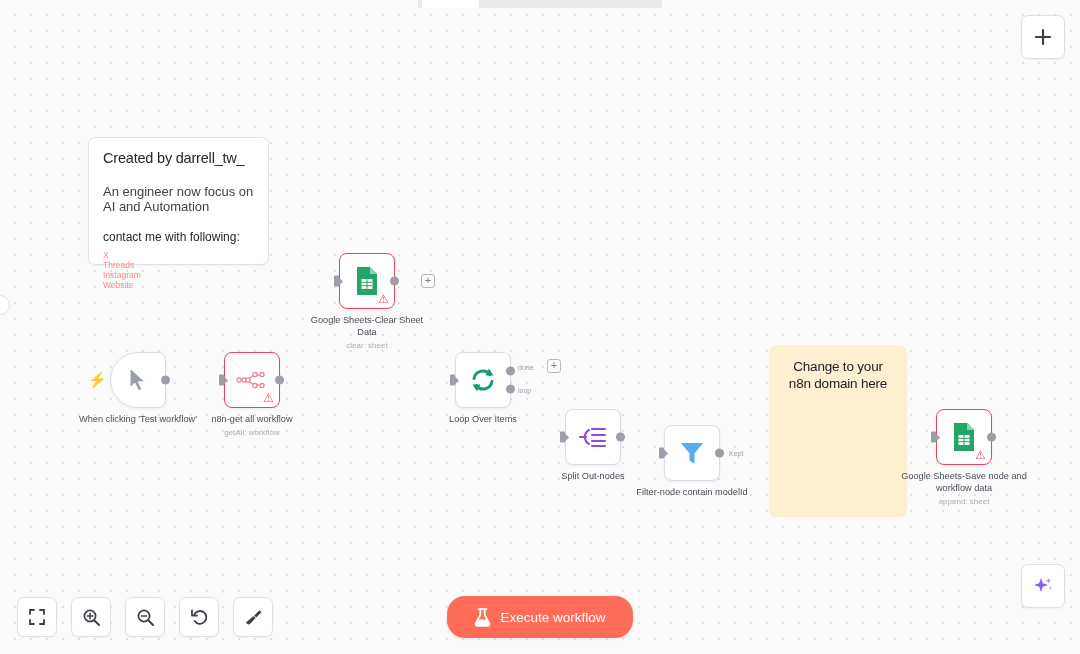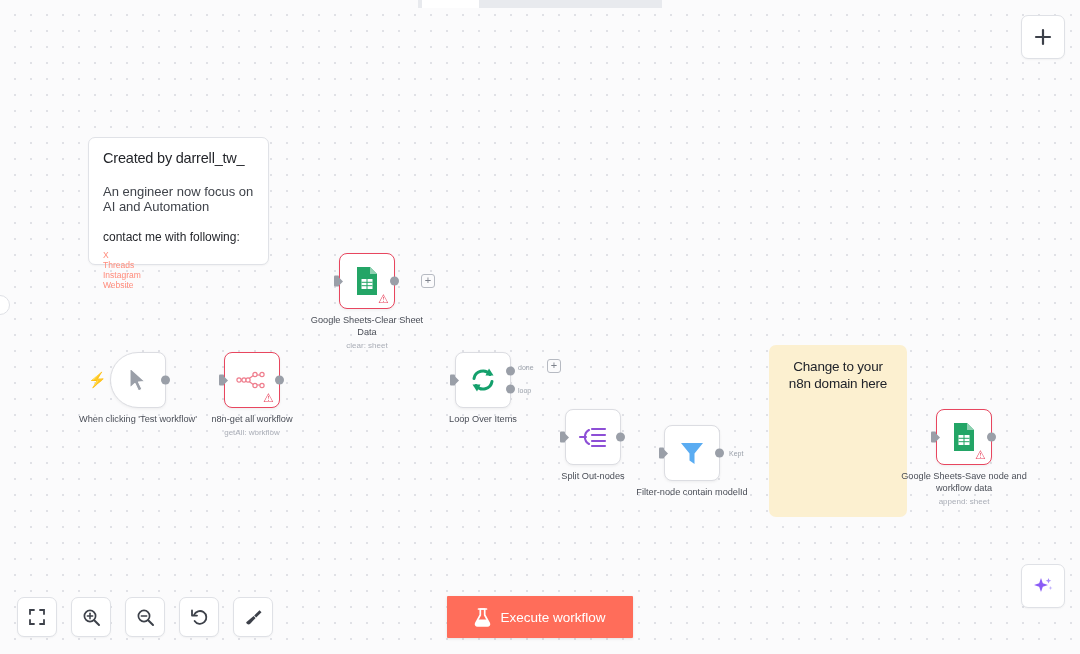--- a/index.html
+++ b/index.html
@@ -163,21 +163,21 @@
   }
   #btn-add { left: 1021px; top: 15px; width: 44px; height: 44px; }
   #btn-ai  { left: 1021px; top: 564px; width: 44px; height: 44px; }
   .toolbar { position: absolute; left: 17px; top: 597px; display: flex; gap: 14px; z-index: 25; }
   .toolbar .fbtn { position: relative; left: auto; top: auto; width: 40px; height: 40px; }
 
   #btn-execute {
     position: absolute; left: 447px; top: 596px;
     width: 186px; height: 42px;
     background: #ff6d5a; color: #ffffff;
-    border: none; border-radius: 1px;
+    border: none; border-radius: 18px;
     display: flex; align-items: center; justify-content: center; gap: 9px;
     font-size: 13.5px; font-family: "Liberation Sans", sans-serif;
     cursor: pointer; z-index: 25;
     box-shadow: 0 1px 3px rgba(0,0,0,.10);
   }
 
   
   #edge-handle {
     position: absolute; left: -10px; top: 295px;
     width: 20px; height: 20px; border-radius: 50%;

